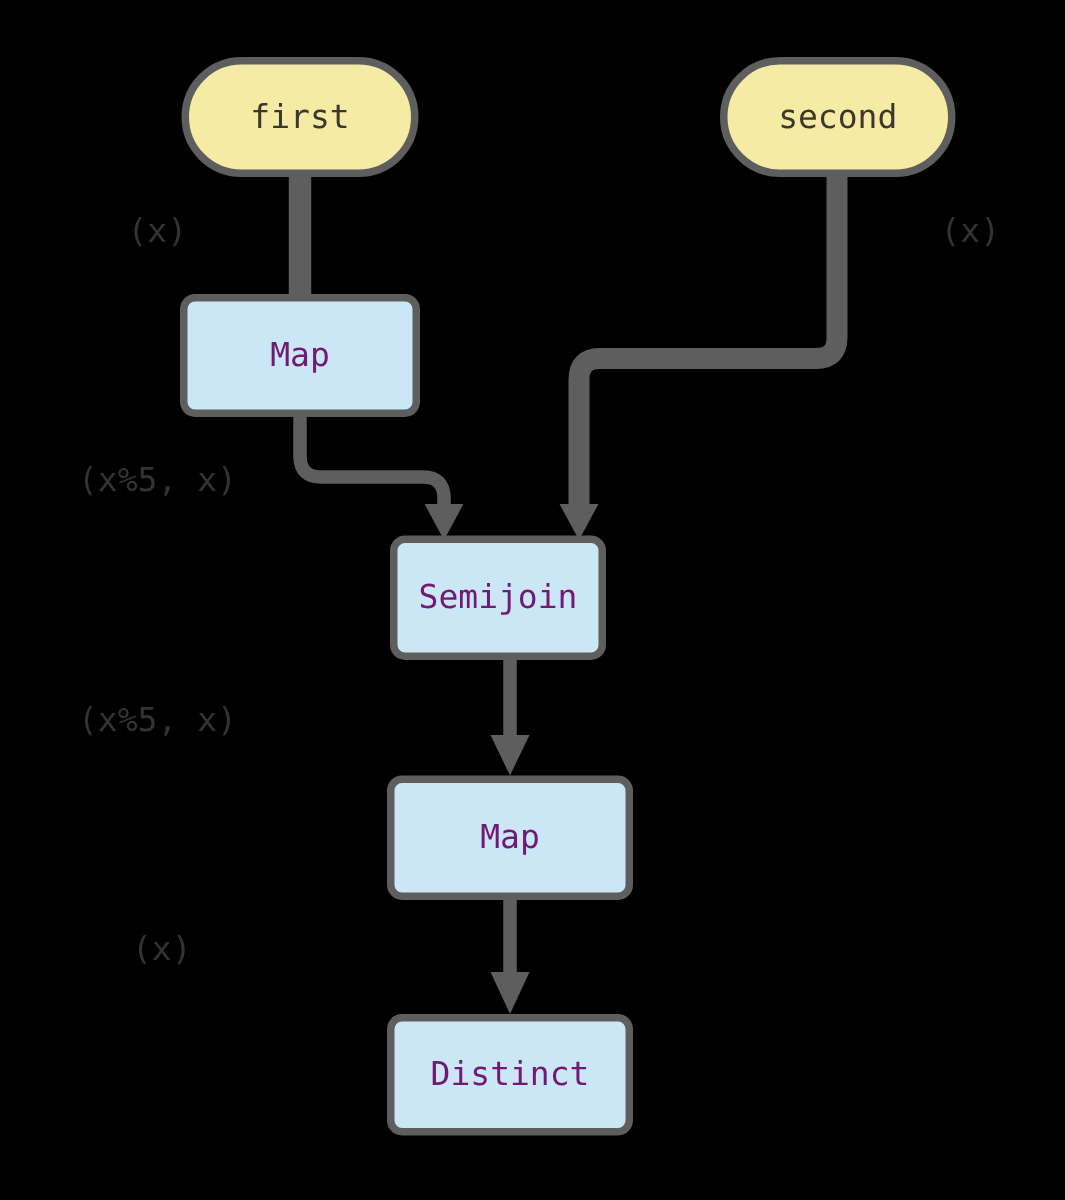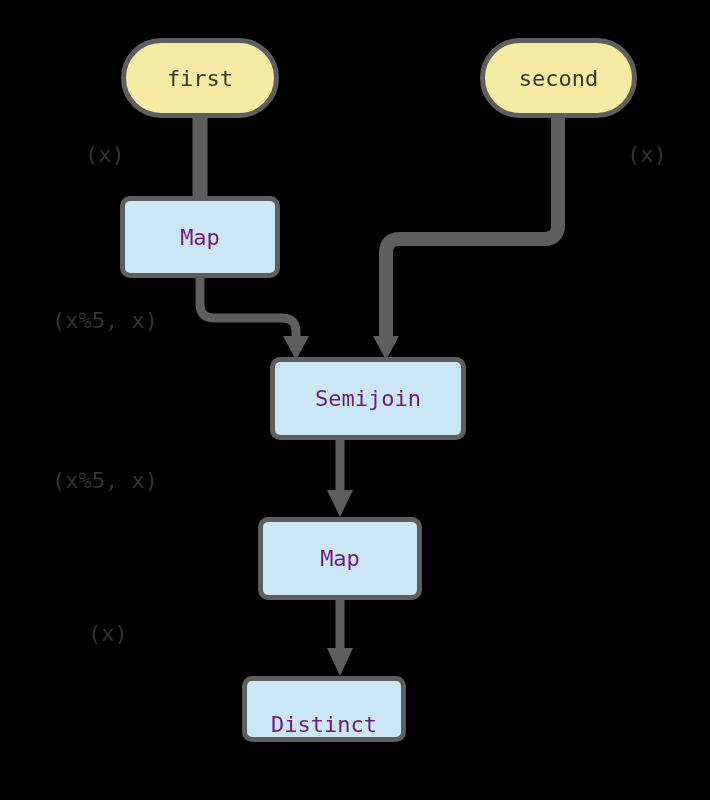--- a/index.html
+++ b/index.html
@@ -74,29 +74,29 @@
   </div>
 
   <div class="node source" style="left:480px;top:38px;width:157px;height:80px;">
     <span>second</span>
   </div>
 
   <div class="node operator" style="left:120px;top:196px;width:160px;height:82px;">
     <span>Map</span>
   </div>
 
-  <div class="node operator" style="left:270px;top:357px;width:196px;height:83px;align-items:center;">
+  <div class="node operator" style="left:260px;top:357px;width:144px;height:83px;align-items:center;">
     <span>Semijoin</span>
   </div>
 
   <div class="node operator" style="left:258px;top:517px;width:164px;height:83px;">
     <span>Map</span>
   </div>
 
-  <div class="node operator" style="left:242px;top:676px;width:164px;height:66px;align-items:flex-end;">
+  <div class="node operator" style="left:258px;top:676px;width:164px;height:81px;">
     <span>Distinct</span>
   </div>
 
   <div class="edge-label" style="left:85px;top:142px;">(x)</div>
 
   <div class="edge-label" style="left:627px;top:142px;">(x)</div>
 
   <div class="edge-label" style="left:52px;top:308px;">(x%5, x)</div>
 
   <div class="edge-label" style="left:52px;top:468px;">(x%5, x)</div>

